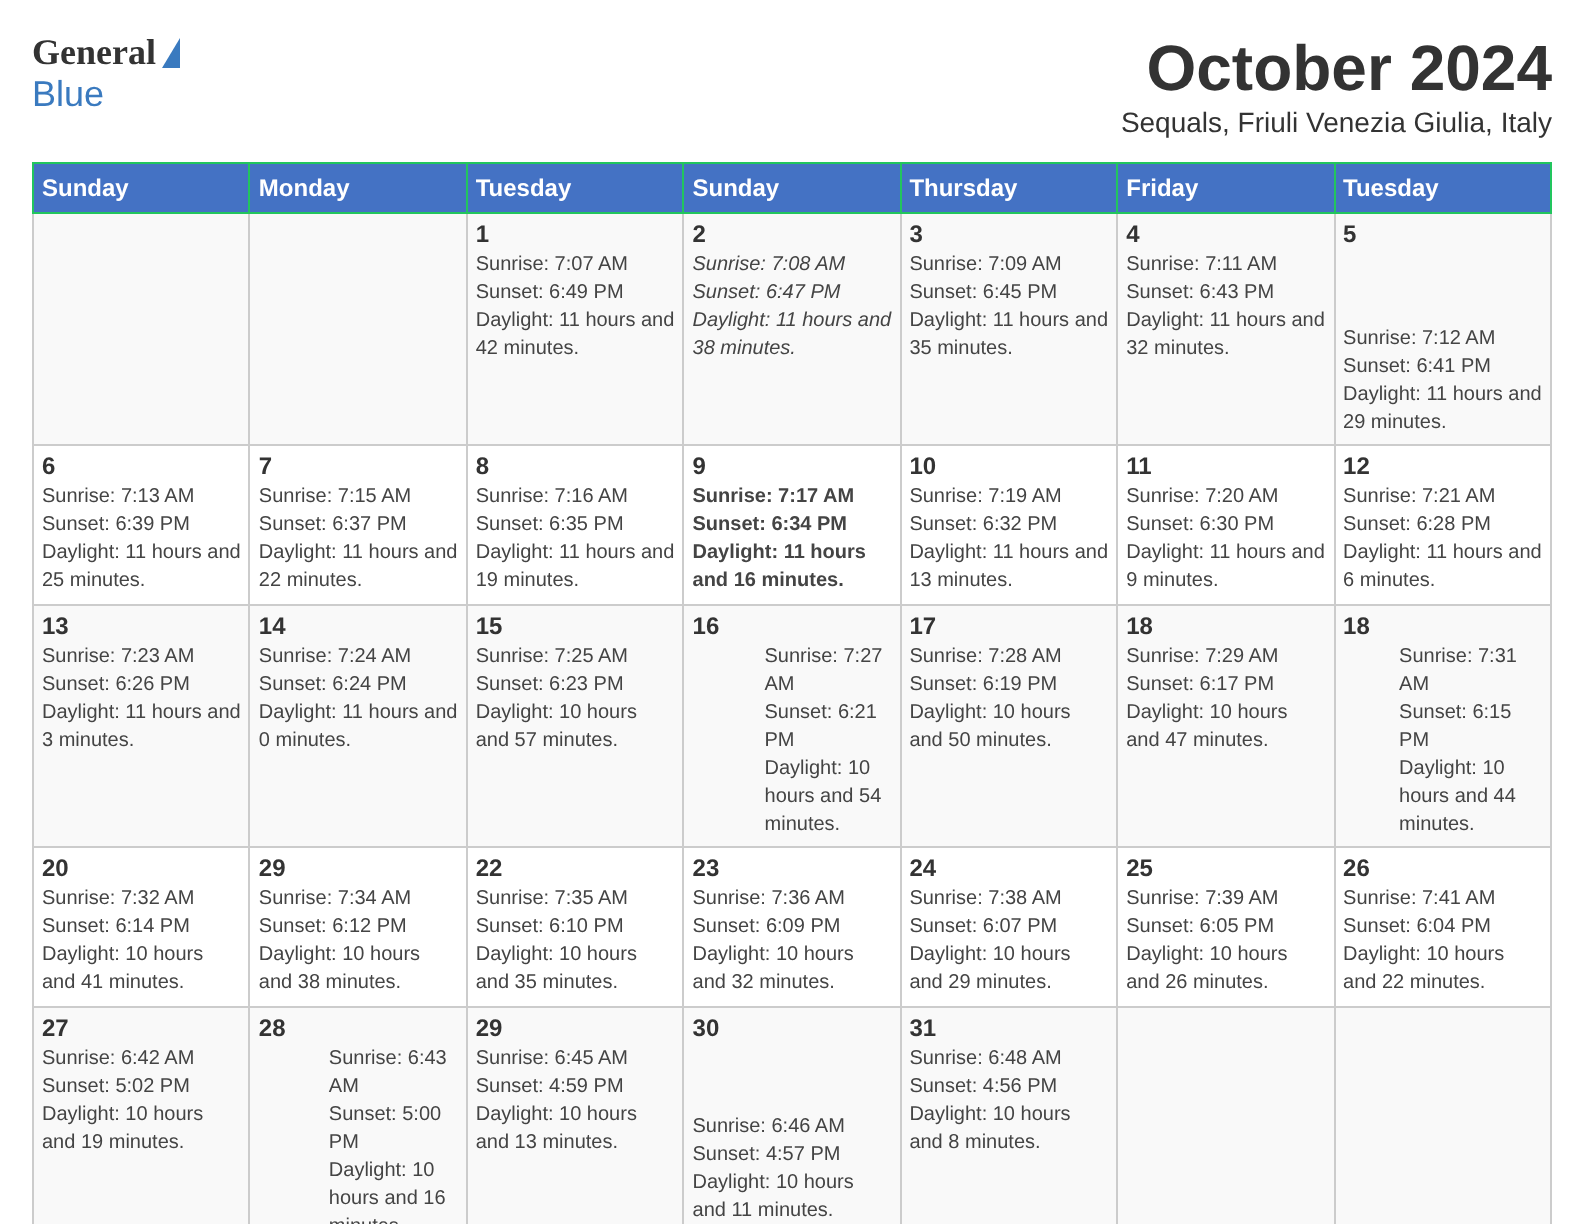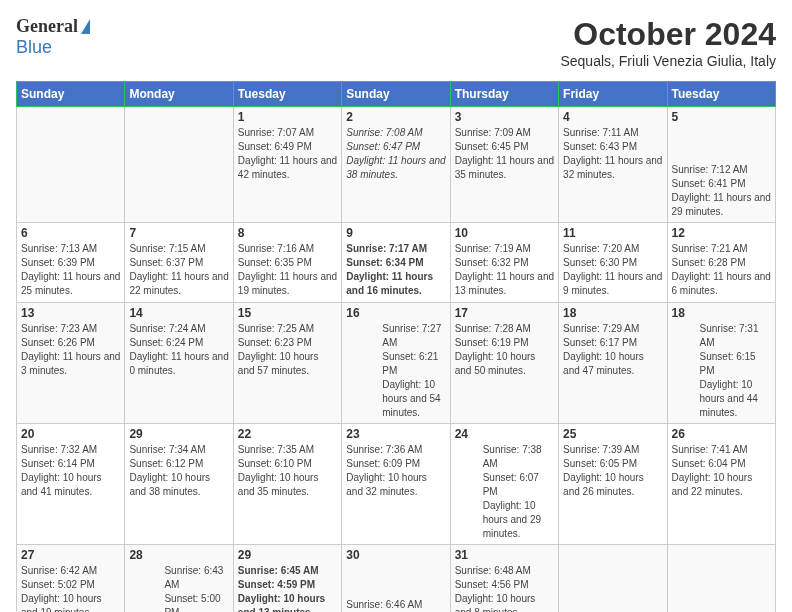--- a/index.html
+++ b/index.html
@@ -248,21 +248,21 @@
 Daylight: 10 hours and 35 minutes.</div>
         </td>
         <td>
           <span class="day-num">23</span>
           <div class="day-detail" style="white-space: pre-line;">Sunrise: 7:36 AM
 Sunset: 6:09 PM
 Daylight: 10 hours and 32 minutes.</div>
         </td>
         <td>
           <span class="day-num">24</span>
-          <div class="day-detail" style="white-space: pre-line; margin-left: 28px;">Sunrise: 7:38 AM
+          <div class="day-detail" style="white-space: pre-line;">Sunrise: 7:38 AM
 Sunset: 6:07 PM
 Daylight: 10 hours and 29 minutes.</div>
         </td>
         <td>
           <span class="day-num">25</span>
           <div class="day-detail" style="white-space: pre-line;">Sunrise: 7:39 AM
 Sunset: 6:05 PM
 Daylight: 10 hours and 26 minutes.</div>
         </td>
         <td>
@@ -280,21 +280,21 @@
 Daylight: 10 hours and 19 minutes.</div>
         </td>
         <td>
           <span class="day-num">28</span>
           <div class="day-detail" style="white-space: pre-line; margin-left: 35px;">Sunrise: 6:43 AM
 Sunset: 5:00 PM
 Daylight: 10 hours and 16 minutes.</div>
         </td>
         <td>
           <span class="day-num">29</span>
-          <div class="day-detail" style="white-space: pre-line; font-weight: bold;">Sunrise: 6:45 AM
+          <div class="day-detail" style="white-space: pre-line;">Sunrise: 6:45 AM
 Sunset: 4:59 PM
 Daylight: 10 hours and 13 minutes.</div>
         </td>
         <td>
           <span class="day-num">30</span>
           <div class="day-detail" style="white-space: pre-line; margin-top: 36px;">Sunrise: 6:46 AM
 Sunset: 4:57 PM
 Daylight: 10 hours and 11 minutes.</div>
         </td>
         <td>

